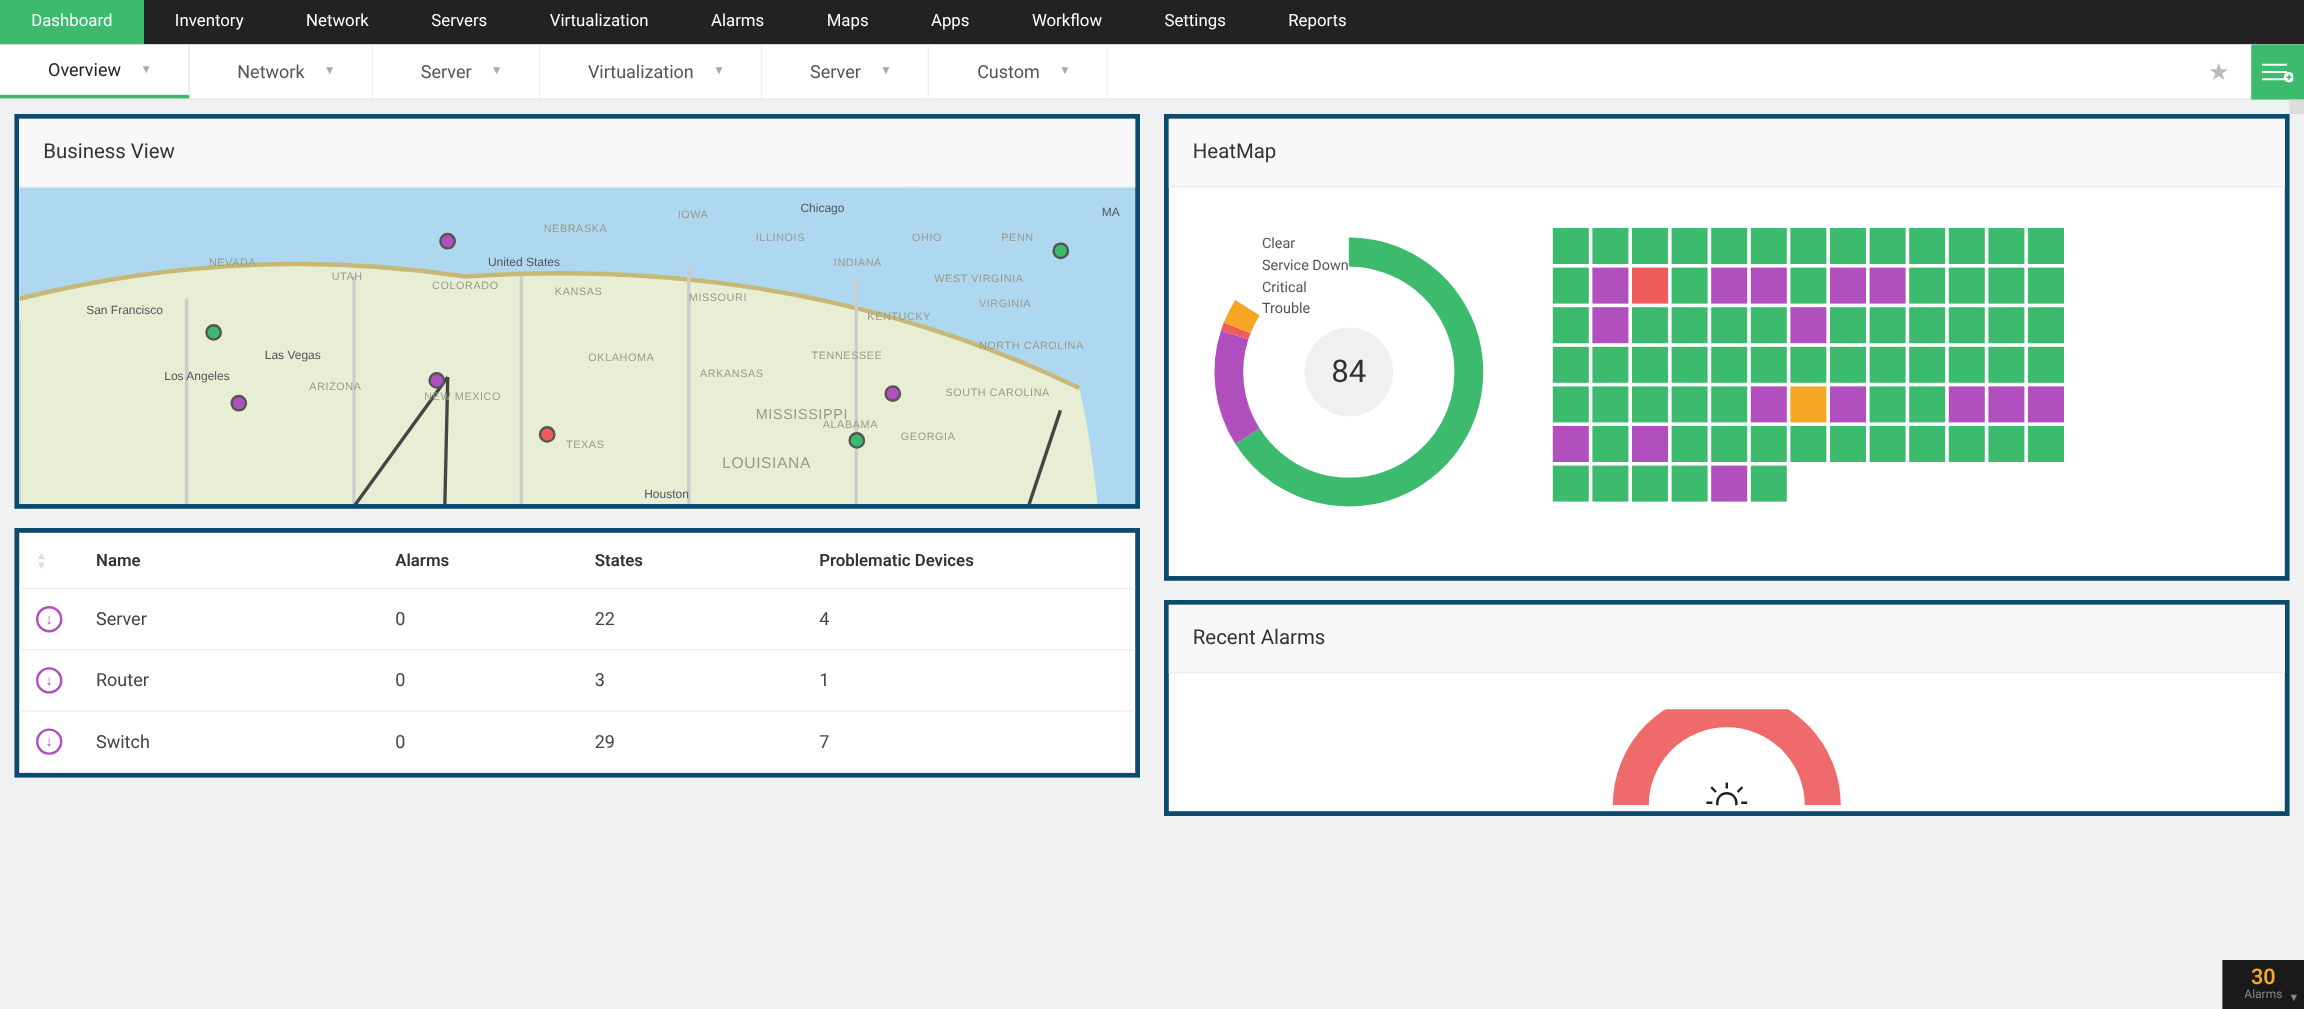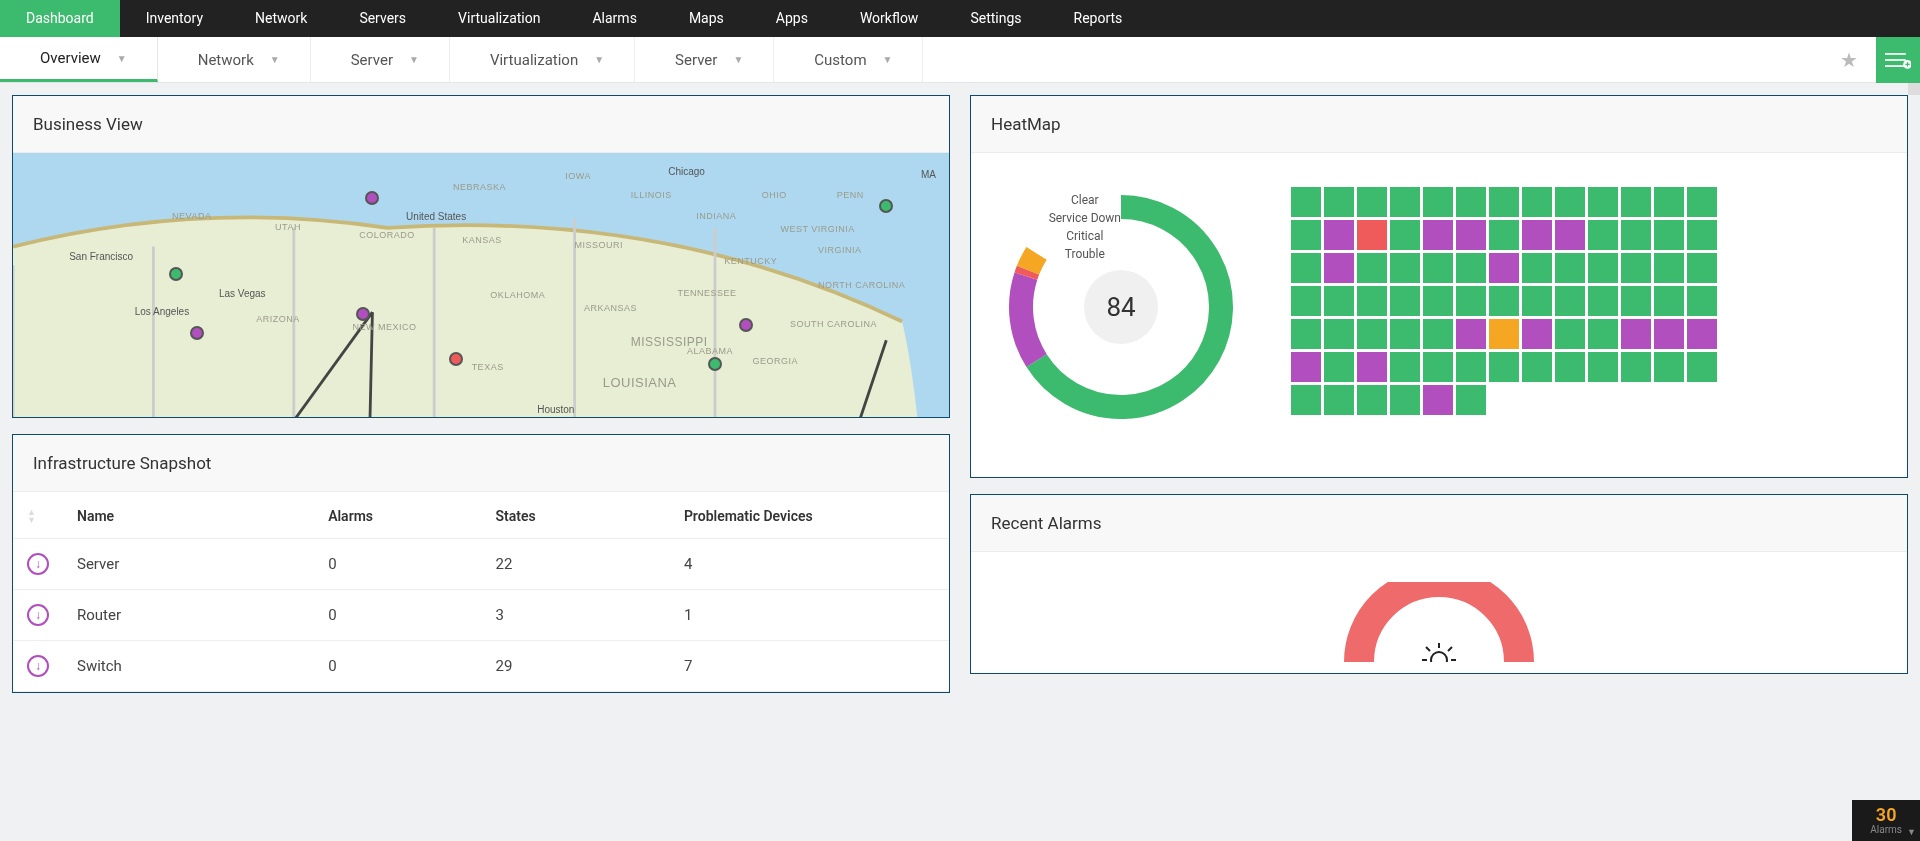--- a/index.html
+++ b/index.html
@@ -15,38 +15,38 @@
 .subnav-item.active { color: #222; border-bottom: 3px solid #3cba6d; border-right: 1px solid #e5e5e5; }
 .subnav-item .chev { font-size: 10px; color: #aaa; }
 .subnav-right { margin-left: auto; display: flex; align-items: center; height: 100%; }
 .star-icon { color: #bbb; font-size: 20px; padding: 0 18px; cursor: pointer; }
 .add-widget { background: #3cba6d; width: 44px; height: 46px; display: flex; align-items: center; justify-content: center; cursor: pointer; }
 .add-widget svg { width: 26px; height: 18px; }
 
 .content { padding: 12px; display: flex; gap: 20px; height: calc(841px - 37px - 46px); overflow-y: auto; }
 .col { flex: 1; display: flex; flex-direction: column; gap: 16px; min-width: 0; }
 
-.panel { background: #fff; border: 1px solid #0c4a6e; }
+.panel { background: #fff; border: 4px solid #0c4a6e; }
 .panel-head { background: #f8f8f8; border-bottom: 1px solid #ececec; padding: 18px 20px; font-size: 17px; color: #333; }
 
 .biz-map { height: 264px; position: relative; overflow: hidden; }
 .map-bg { position: absolute; inset: 0; }
 .map-node { position: absolute; width: 14px; height: 14px; border-radius: 50%; border: 2px solid #555; transform: translate(-50%, -50%); z-index: 2; }
 .map-node.green { background: #3cba6d; }
 .map-node.purple { background: #b04fbd; }
 .map-node.red { background: #ef5a5a; }
 .map-edges { position: absolute; inset: 0; z-index: 1; }
 .map-label { position: absolute; font-size: 10px; color: #555; font-family: Arial, sans-serif; z-index: 3; pointer-events: none; }
 
 .heat-body { display: flex; padding: 24px 20px 40px 20px; gap: 40px; }
 .donut-wrap { position: relative; width: 260px; height: 260px; flex-shrink: 0; }
 .donut-wrap svg { transform: rotate(-90deg); }
 .donut-center { position: absolute; inset: 0; display: flex; align-items: center; justify-content: center; }
 .donut-center-inner { width: 74px; height: 74px; border-radius: 50%; background: #f0f0f0; display: flex; align-items: center; justify-content: center; font-size: 26px; color: #333; }
-.donut-legend { position: absolute; right: 130px; top: 14px; font-size: 12px; color: #555; text-align: center; line-height: 18px; }
+.donut-legend { position: absolute; right: 130px; top: 14px; font-size: 12px; color: #555; text-align: left; line-height: 18px; }
 .donut-legend > div { white-space: nowrap; }
 
 .grid { display: flex; flex-direction: column; gap: 3px; margin-top: 10px; }
 .grid-row { display: flex; gap: 3px; }
 .cell { width: 30px; height: 30px; }
 .cell.g { background: #3cba6d; }
 .cell.p { background: #b04fbd; }
 .cell.r { background: #ef5a5a; }
 .cell.o { background: #f5a623; }
 .cell.e { background: transparent; }
@@ -202,21 +202,20 @@
           <span class="map-label" style="left: 79%; top: 77%; font-size: 9px; color: rgb(154, 154, 138); letter-spacing: 0.5px;">GEORGIA</span>
           <span class="map-label" style="left: 86%; top: 35%; font-size: 9px; color: rgb(154, 154, 138); letter-spacing: 0.5px;">VIRGINIA</span>
           <span class="map-label" style="left: 82%; top: 27%; font-size: 9px; color: rgb(154, 154, 138); letter-spacing: 0.5px;">WEST VIRGINIA</span>
           <span class="map-label" style="left: 86%; top: 48%; font-size: 9px; color: rgb(154, 154, 138); letter-spacing: 0.5px;">NORTH CAROLINA</span>
           <span class="map-label" style="left: 83%; top: 63%; font-size: 9px; color: rgb(154, 154, 138); letter-spacing: 0.5px;">SOUTH CAROLINA</span>
           <span class="map-label" style="left: 97%; top: 6%;">MA</span>
         </div>
     </div>
 
     <div class="panel">
-      <div class="panel-head">Infrastructure Snapshot</div>
       <div class="infra-head">
         <div class="col-sort">
             <div class="sort-arrows">▲<br>▼</div>
           </div>
         <div class="col-name">Name</div>
         <div class="col-alarms">Alarms</div>
         <div class="col-devices">States</div>
         <div class="col-prob">Problematic Devices</div>
       </div>
       <div id="infra-rows">

